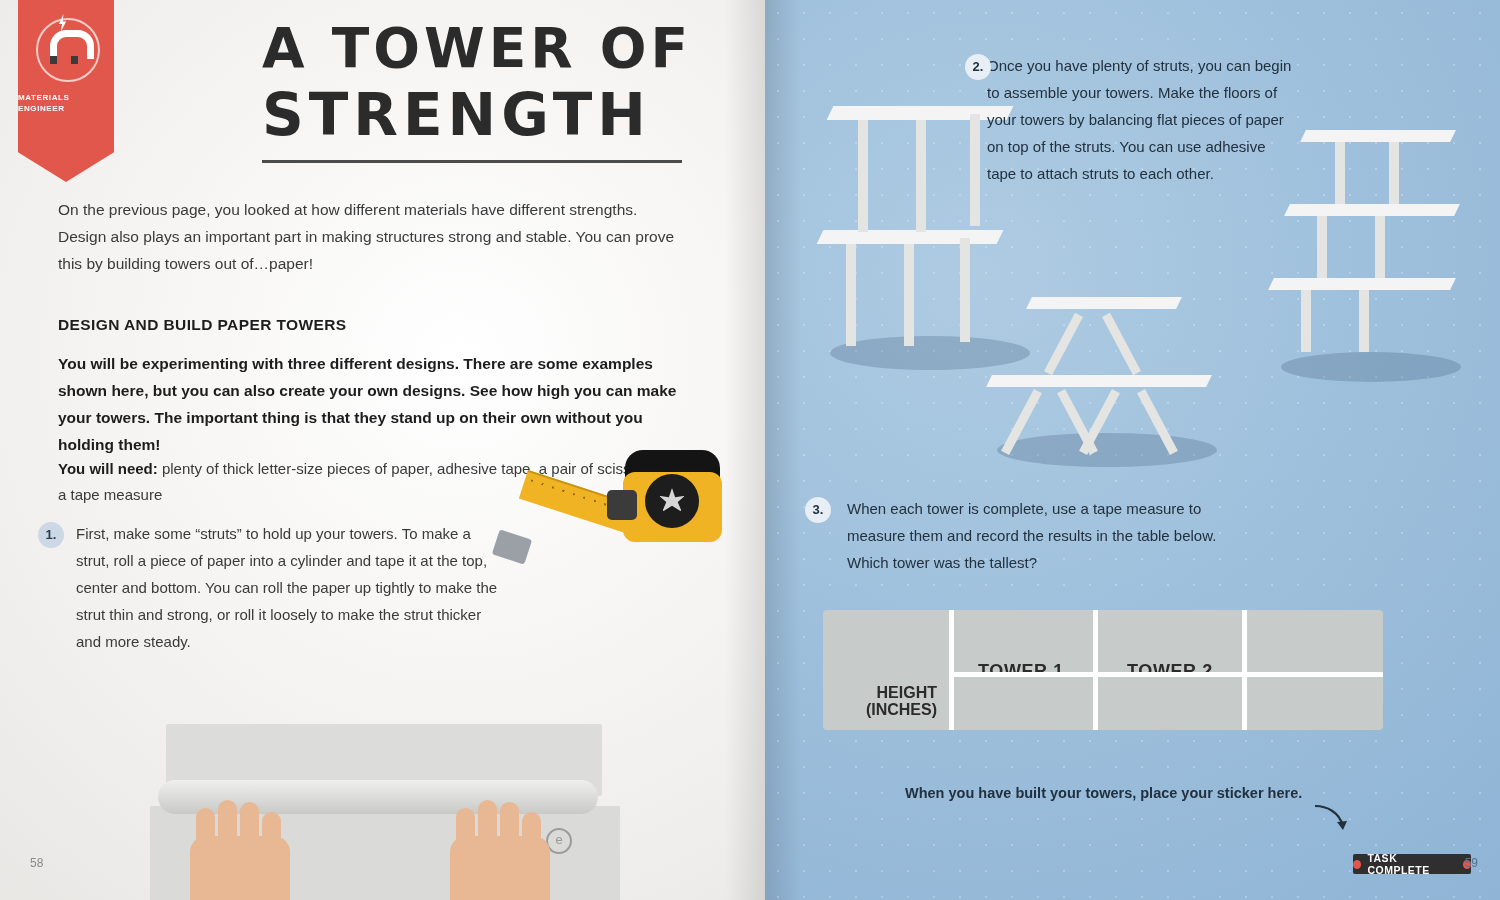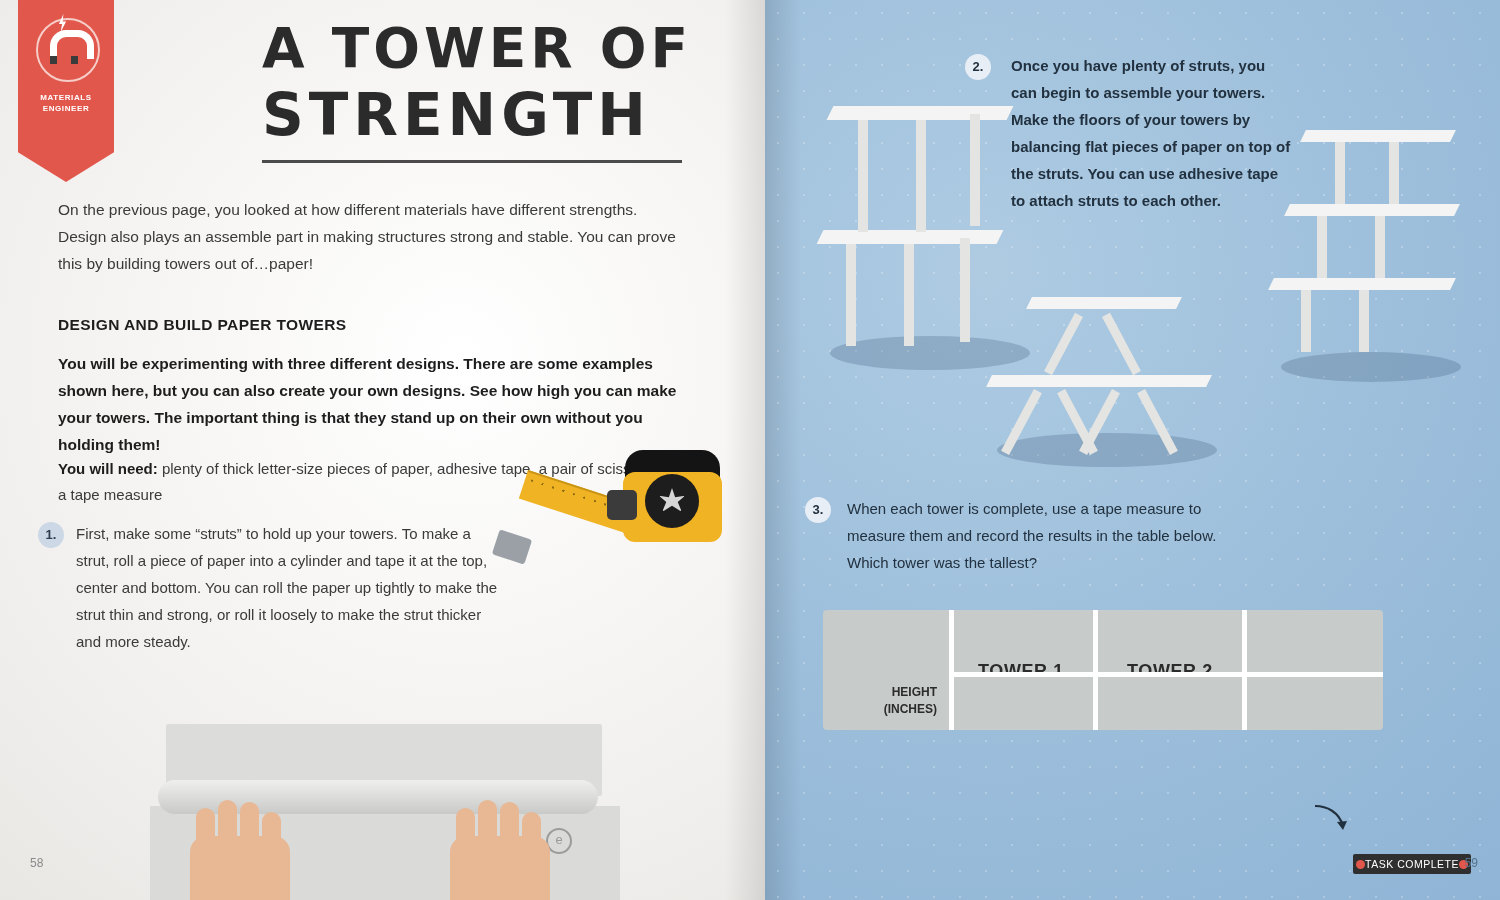--- a/index.html
+++ b/index.html
@@ -48,21 +48,21 @@
   .badge .magnet .leg1{left:2px;}
   .badge .magnet .leg2{left:23px;}
   .badge .bolt{
     position:absolute;left:40px;top:18px;width:0;height:0;color:#ffffff;font-size:0;
   }
   .badge .bolt:before{
     content:"";position:absolute;width:9px;height:18px;background:#ffffff;
     clip-path:polygon(60% 0,10% 55%,45% 55%,30% 100%,90% 42%,52% 42%);
   }
   .badge-text{
-    position:absolute;left:0;top:96px;width:96px;text-align:center;
+    position:absolute;left:0;top:96px;width:96px;text-align:left;
     color:#ffffff;font-size:8px;letter-spacing:.6px;line-height:11px;font-weight:bold;
   }
 
   
   .title-wrap{position:absolute;left:250px;top:18px;width:470px;margin-left:12px;}
   .title-1{
     font-family:"DejaVu Sans", sans-serif;
     font-size:55px;font-weight:bold;letter-spacing:4px;color:#2b2b2b;line-height:60px;
   }
   .title-2{
@@ -185,21 +185,21 @@
   }
   .page-right:before{
     content:"";position:absolute;left:0;top:0;width:36px;height:100%;
     background:linear-gradient(to left, rgba(0,0,0,0) 0%, rgba(0,0,0,0.12) 100%);
   }
   .speck{position:absolute;inset:0;opacity:.25;
     background-image:radial-gradient(#ffffff 1px, transparent 1px);
     background-size:26px 26px;}
 
   .step-2{position:absolute;left:200px;top:52px;width:330px;}
-  .step-2 .txt{margin-left:46px;font-size:15px;line-height:27px;color:#22313f;font-weight:bold;}
+  .step-2 .txt{margin-left:22px;font-size:15px;line-height:27px;color:#22313f;}
   .num-circle-dark{
     display:inline-block;width:26px;height:26px;border-radius:50%;
     background:#e8eef5;color:#22313f;font-size:13px;font-weight:bold;
     text-align:center;line-height:26px;position:absolute;left:0;top:2px;
   }
 
   .step-3{position:absolute;left:40px;top:495px;width:440px;}
   .step-3 .txt{margin-left:42px;font-size:15px;line-height:27px;color:#22313f;}
 
   
@@ -214,42 +214,42 @@
     background:#c7cbc9;border-radius:4px;
   }
   .tbl .cell-h{
     position:absolute;top:0;height:62px;color:#2b2b2b;font-size:18px;font-weight:bold;
     display:flex;align-items:center;justify-content:center;letter-spacing:.6px;margin-top:30px;
   }
   .tbl .rowlbl{
     position:absolute;left:0;top:62px;width:126px;height:58px;
     display:flex;align-items:center;justify-content:flex-end;
     padding-right:12px;box-sizing:border-box;
-    font-size:12px;font-weight:bold;color:#2b2b2b;text-align:right;line-height:17px;
+    font-size:16px;font-weight:bold;color:#2b2b2b;text-align:right;line-height:17px;
   }
   .tbl .divv{position:absolute;top:0;width:5px;height:120px;background:#ffffff;}
   .tbl .divh{position:absolute;left:126px;top:62px;width:434px;height:5px;background:#ffffff;}
 
   .sticker-note{
     position:absolute;left:140px;top:785px;width:400px;
     font-size:14.5px;font-weight:bold;color:#22313f;
   }
   .arrow{position:absolute;left:548px;top:800px;width:40px;height:40px;}
 
   .hex{
     position:absolute;left:578px;top:718px;width:128px;height:128px;background:#ffffff;
     clip-path:polygon(50% 0,93% 25%,93% 75%,50% 100%,7% 75%,7% 25%);
     display:flex;align-items:center;justify-content:center;text-align:center;
   }
   .hex span{font-size:19px;font-weight:bold;color:#1d1d1d;line-height:24px;letter-spacing:.5px;}
 
   .task{
     position:absolute;left:588px;top:854px;width:118px;height:20px;background:#2f2f2f;
-    border-radius:2px;color:#ffffff;font-size:10.5px;font-weight:normal;letter-spacing:.5px;
-    display:flex;align-items:center;justify-content:center;
+    border-radius:2px;color:#ffffff;font-size:10.5px;font-weight:bold;letter-spacing:.5px;
+    display:flex;align-items:center;justify-content:center;gap:6px;
   }
   .task .dot{width:9px;height:9px;border-radius:50%;background:#e2574c;display:inline-block;}
 
   .folio-right{
     position:absolute;right:22px;top:856px;font-size:12px;color:#55728c;text-align:right;
   }
 </style>
 </head>
 <body>
 
@@ -271,21 +271,21 @@
         <div>ENGINEER</div>
       </div>
     </div>
 
     <div class="title-wrap">
       <div class="title-1">A TOWER OF</div>
       <div class="title-2">STRENGTH</div>
       <div class="title-rule"></div>
     </div>
 
-    <div class="intro">On the previous page, you looked at how different materials have different strengths. Design also plays an assemble part in making structures strong and stable. You can prove this by building towers out of…paper!</div>
+    <div class="intro">On the previous page, you looked at how different materials have different strengths. Design also plays an important part in making structures strong and stable. You can prove this by building towers out of…paper!</div>
 
     <div class="section-head">DESIGN AND BUILD PAPER TOWERS</div>
 
     <div class="lead">You will be experimenting with three different designs. There are some examples shown here, but you can also create your own designs. See how high you can make your towers. The important thing is that they stand up on their own without you holding them!</div>
 
     <div class="need">
       <b>You will need:</b><span> plenty of thick letter-size pieces of paper, adhesive tape, a pair of scissors, a tape measure</span>
     </div>
 
     <div class="step-1">
@@ -387,20 +387,21 @@
       <div class="cell-h" style="left:275px;width:144px;">TOWER 2</div>
       <div class="divv" style="left:126px;"></div>
       <div class="divv" style="left:270px;"></div>
       <div class="divv" style="left:419px;"></div>
       <div class="divh"></div>
       <div class="cell-h" style="left:131px;top:62px;height:58px;width:139px;font-weight:normal;font-size:15px;"></div>
       <div class="cell-h" style="left:275px;top:62px;height:58px;width:144px;font-weight:normal;font-size:15px;"></div>
       <div class="cell-h" style="left:424px;top:62px;height:58px;width:136px;font-weight:normal;font-size:15px;"></div>
     </div>
 
+    <div class="sticker-note">When you have built your towers, place your sticker here.</div>
 
     <svg class="arrow" viewBox="0 0 40 40">
       <path d="M2 6 C 14 6, 26 12, 30 26" stroke="#22313f" stroke-width="2.2" fill="none"></path>
       <path d="M30 30 L 24 22 L 34 21 Z" fill="#22313f"></path>
     </svg>
 
 
     <div class="task">
       <span class="dot"></span>
       <span>TASK COMPLETE</span>

